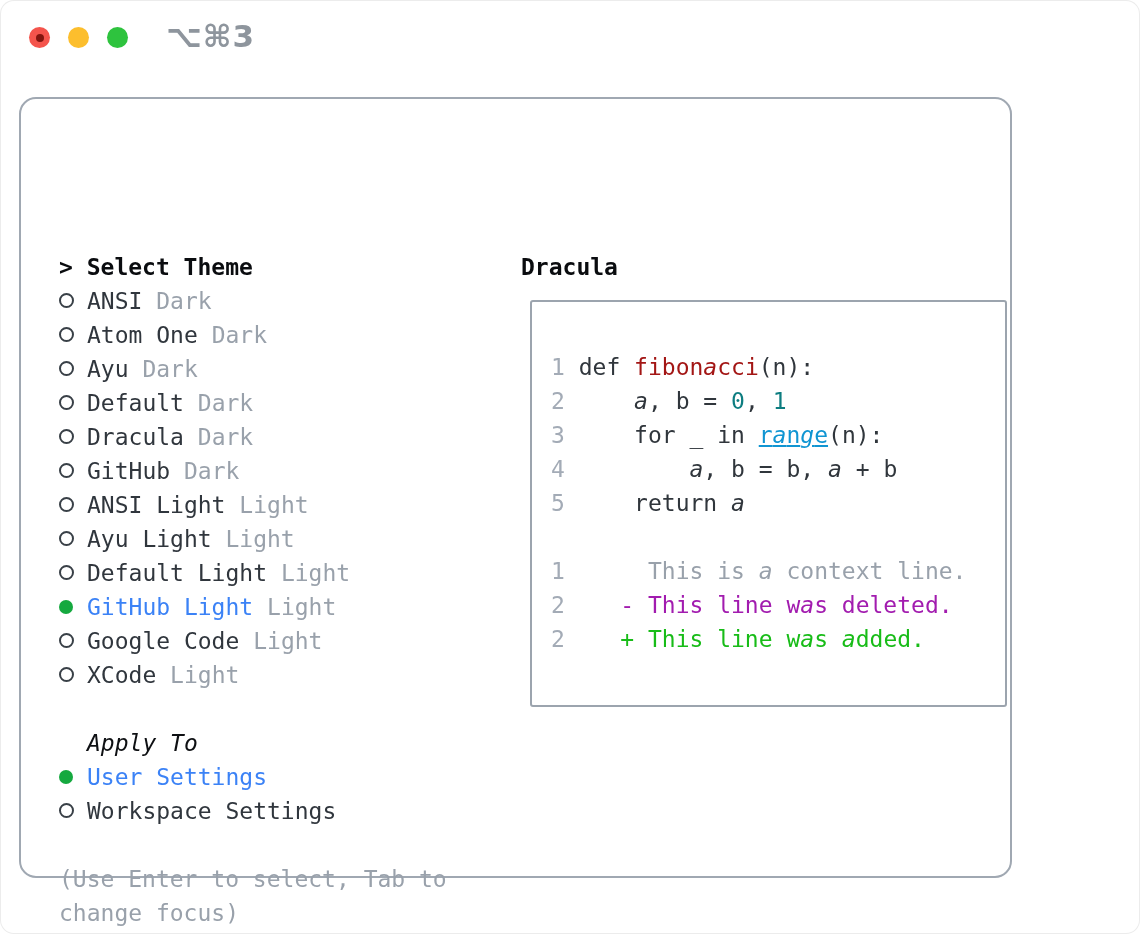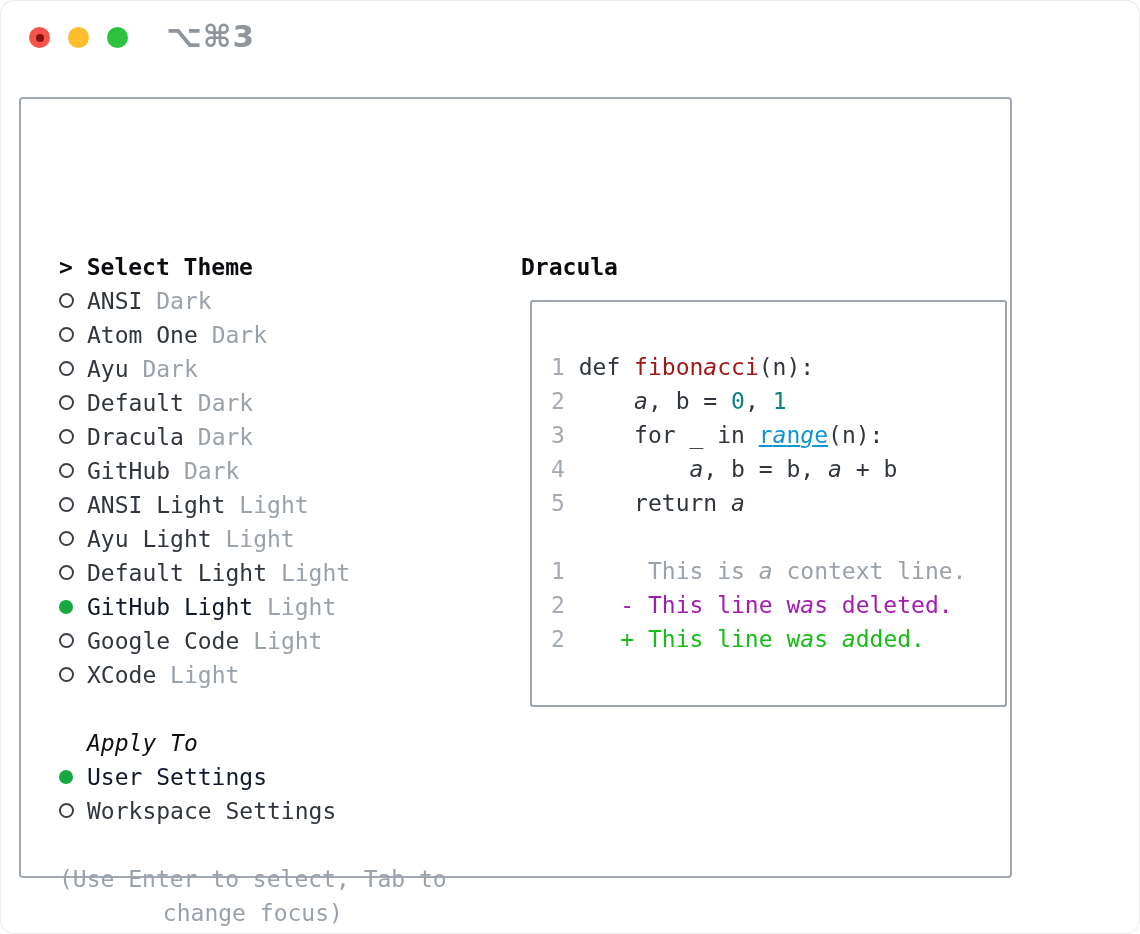--- a/index.html
+++ b/index.html
@@ -20,33 +20,33 @@
   .tl-yellow{left:68px;background:#fcbe2d;}
   .tl-green{left:107px;background:#2ec33e;}
   .tb-title{
     position:absolute;left:166px;top:18px;
     font-family:"DejaVu Sans","Liberation Sans",sans-serif;
     font-size:31px;font-weight:600;color:#8e959d;letter-spacing:1px;
   }
   
   .panel{
     position:absolute;left:19px;top:97px;width:993px;height:781px;
-    border:2px solid #a0a8b2;border-radius:4px;background:#ffffff;
+    border:2px solid #a0a8b2;border-radius:17px;background:#ffffff;
     box-sizing:border-box;
   }
   .col-left{
     position:absolute;left:38px;top:151px;
     font-size:23px;line-height:34px;color:#30363d;white-space:pre;
   }
   .row{height:34px;}
   .hdr{font-weight:bold;color:#0a0c0f;}
   .subhdr{color:#0e1013;font-style:italic;}
-  .muted{color:#99a1ab;text-align:center;}
+  .muted{color:#99a1ab;}
   .num{color:#a3abb6;}
-  .green{color:#0f172a;}
+  .green{color:#3b82f6;}
   .bullet-cell{display:inline-block;width:28px;vertical-align:baseline;}
   .ring{display:inline-block;width:11px;height:11px;border:2px solid #394047;border-radius:50%;box-sizing:content-box;position:relative;top:-1px;}
   .dotsel{display:inline-block;width:14px;height:14px;background:#15a93f;border-radius:50%;position:relative;top:-1px;}
   
   .preview-hdr{
     position:absolute;left:500px;top:151px;
     font-size:23px;line-height:34px;font-weight:bold;color:#0a0c0f;
   }
   .preview-box{
     position:absolute;left:509px;top:201px;width:477px;height:407px;

